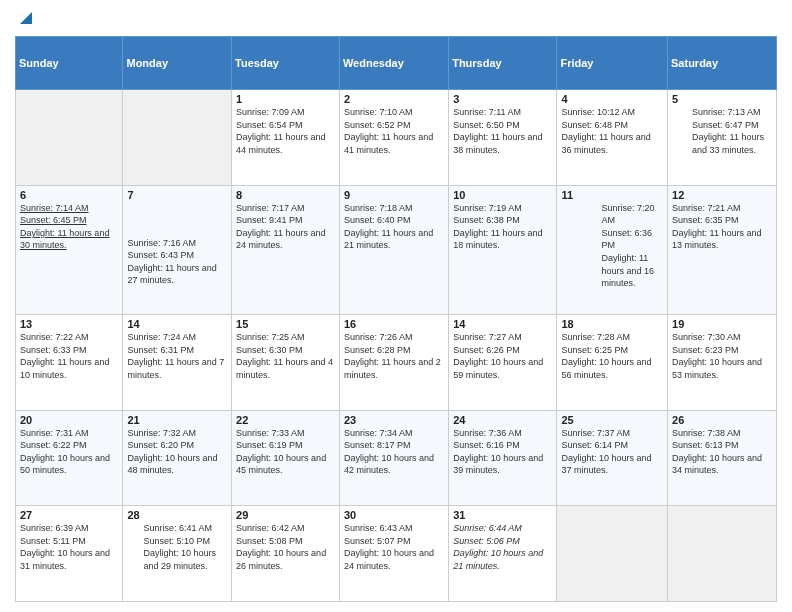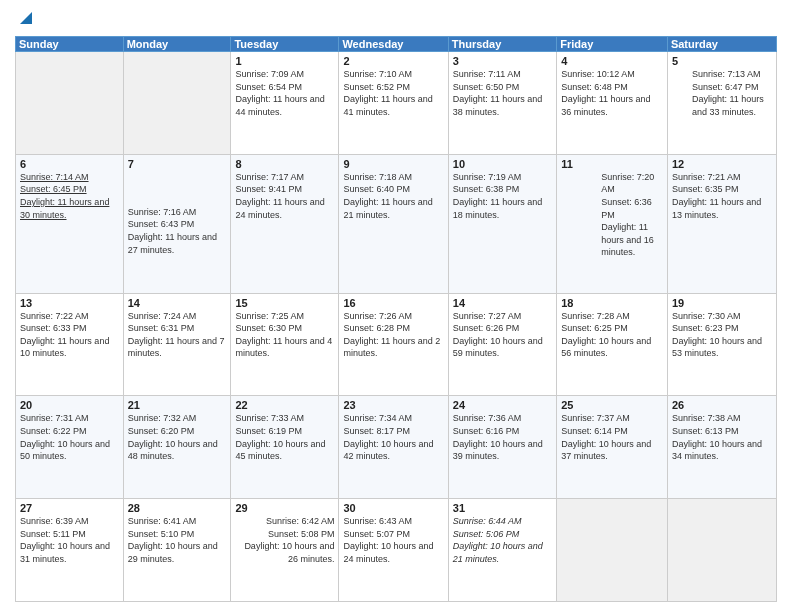--- a/index.html
+++ b/index.html
@@ -47,21 +47,21 @@
     .calendar {
       width: 100%;
       border-collapse: collapse;
       flex: 1;
     }
     .calendar th {
       background: #3a7abf;
       color: #fff;
       font-size: 11px;
       font-weight: bold;
-      padding: 1px 3px;
+      padding: 20px 3px;
       text-align: left;
       border: 1px solid #5a9ad0;
     }
     .calendar td {
       border: 1px solid #ccc;
       vertical-align: top;
       padding: 3px 4px;
       font-size: 9px;
       color: #333;
       width: 113px;
@@ -292,27 +292,27 @@
         </tr>
         <tr>
           <td>
             <span class="day-number">27</span>
             <div class="day-info" style="white-space: pre-line;">Sunrise: 6:39 AM
 Sunset: 5:11 PM
 Daylight: 10 hours and 31 minutes.</div>
           </td>
           <td>
             <span class="day-number">28</span>
-            <div class="day-info" style="white-space: pre-line;">Sunrise: 6:41 AM
+            <div class="day-info" style="white-space: pre-line; margin-left: 16px;">Sunrise: 6:41 AM
 Sunset: 5:10 PM
 Daylight: 10 hours and 29 minutes.</div>
           </td>
           <td>
             <span class="day-number">29</span>
-            <div class="day-info" style="white-space: pre-line; text-align: right;">Sunrise: 6:42 AM
+            <div class="day-info" style="white-space: pre-line;">Sunrise: 6:42 AM
 Sunset: 5:08 PM
 Daylight: 10 hours and 26 minutes.</div>
           </td>
           <td>
             <span class="day-number">30</span>
             <div class="day-info" style="white-space: pre-line;">Sunrise: 6:43 AM
 Sunset: 5:07 PM
 Daylight: 10 hours and 24 minutes.</div>
           </td>
           <td>

